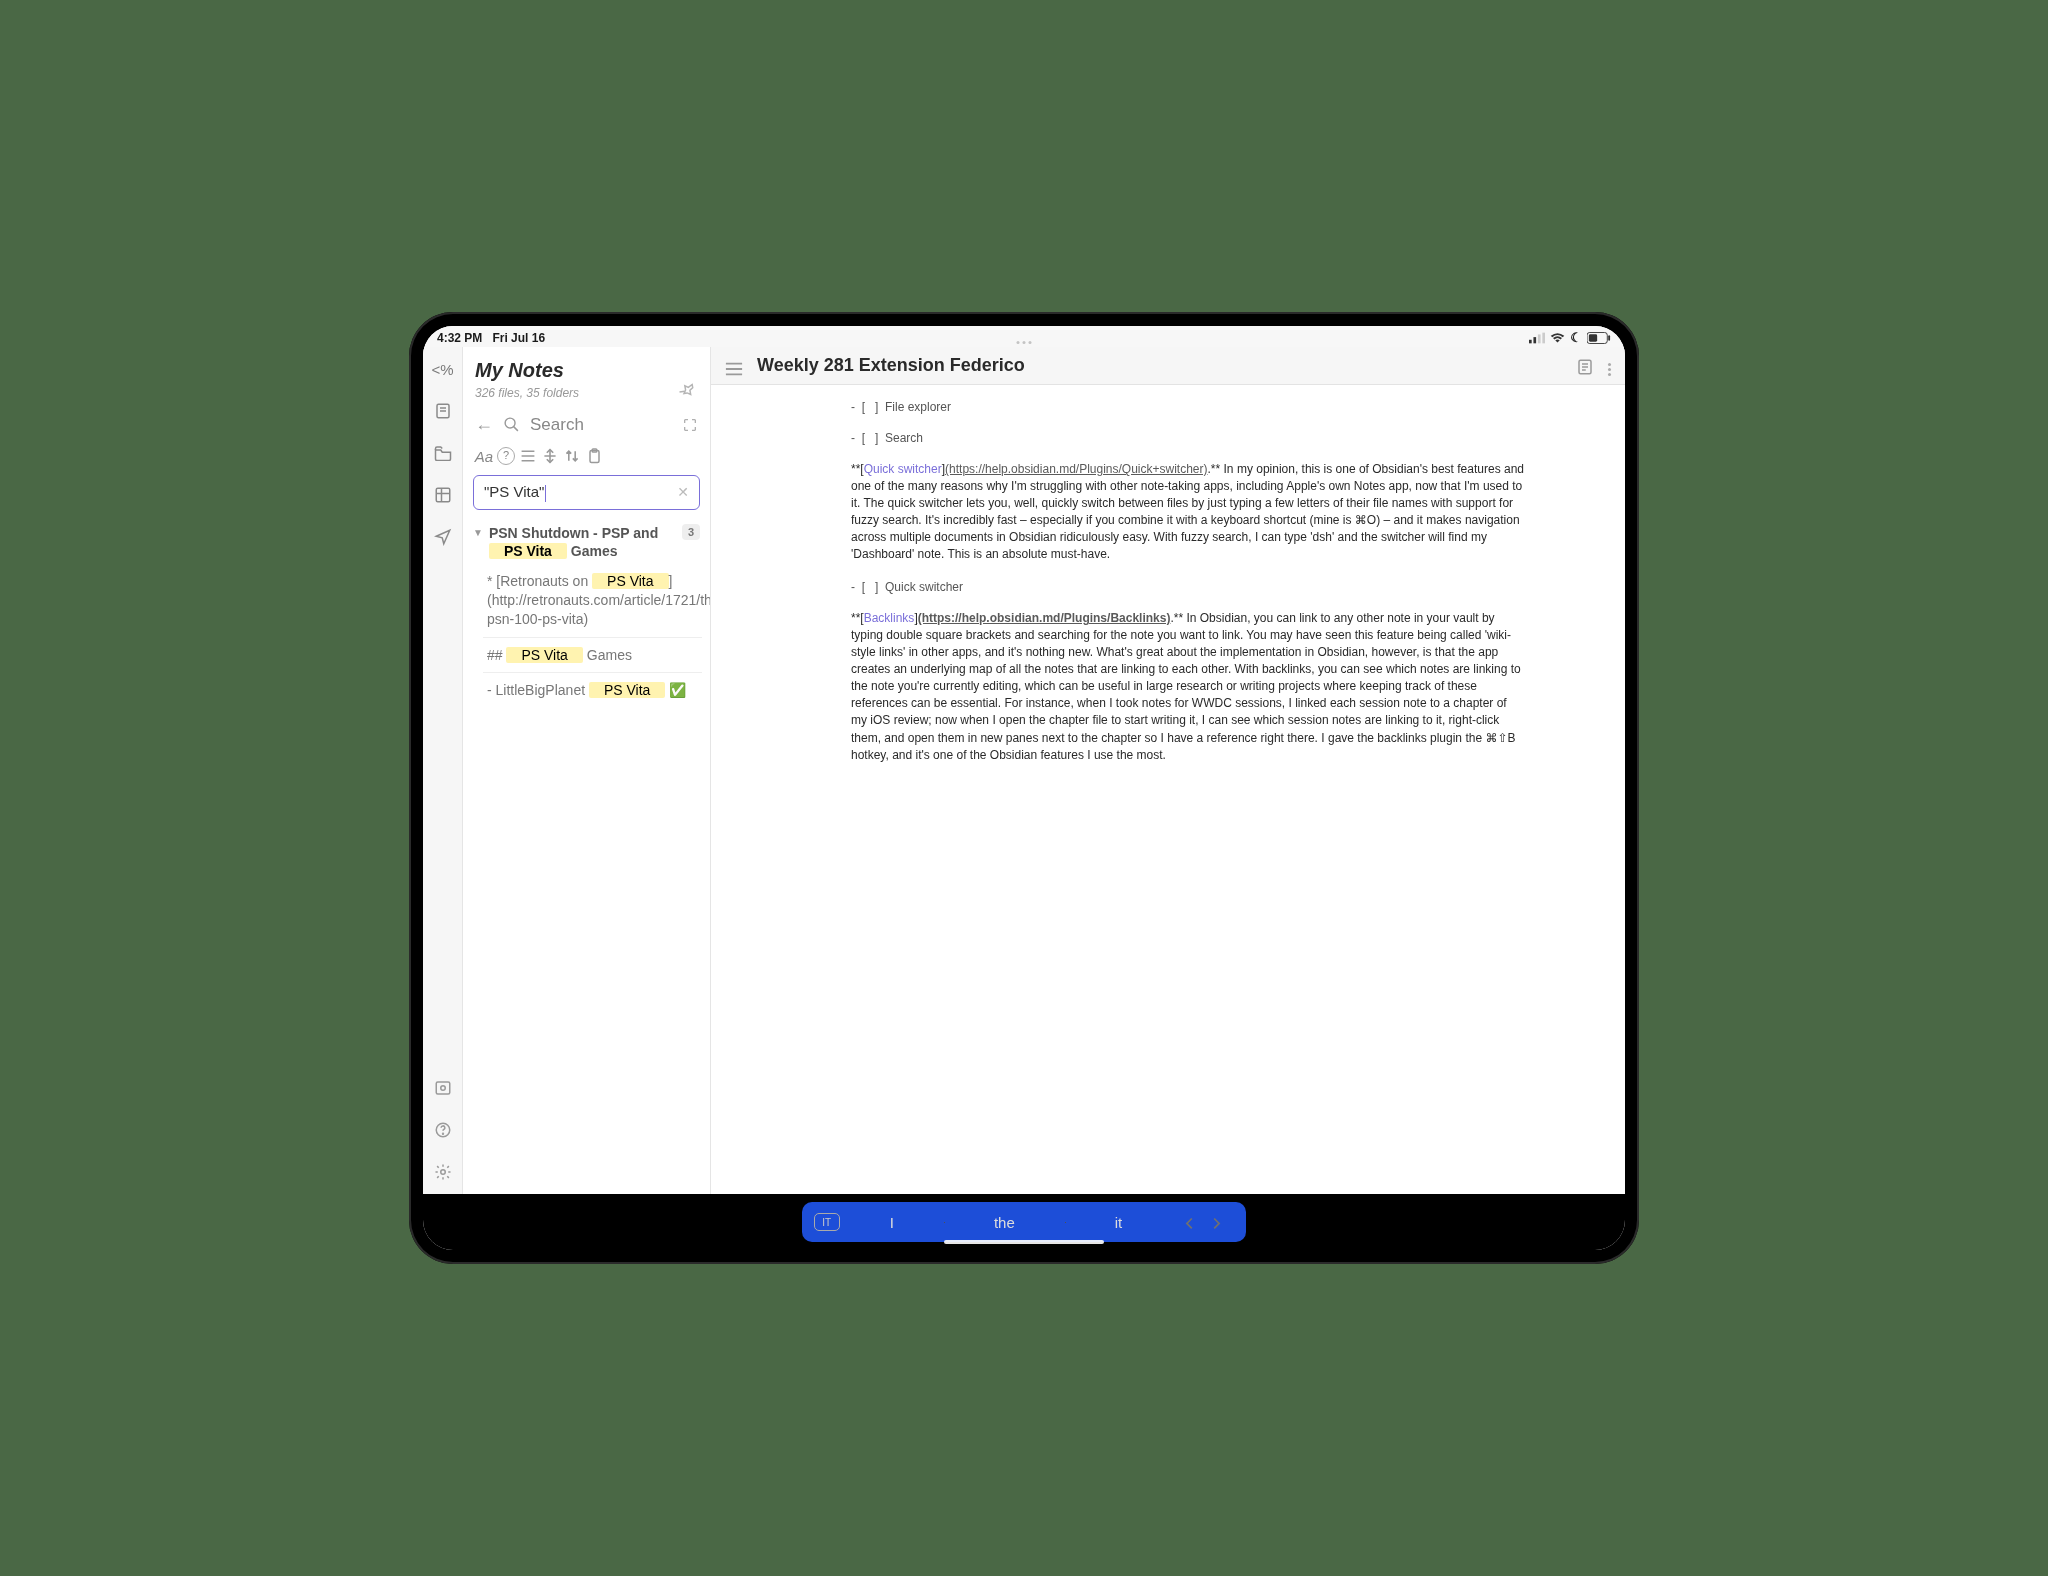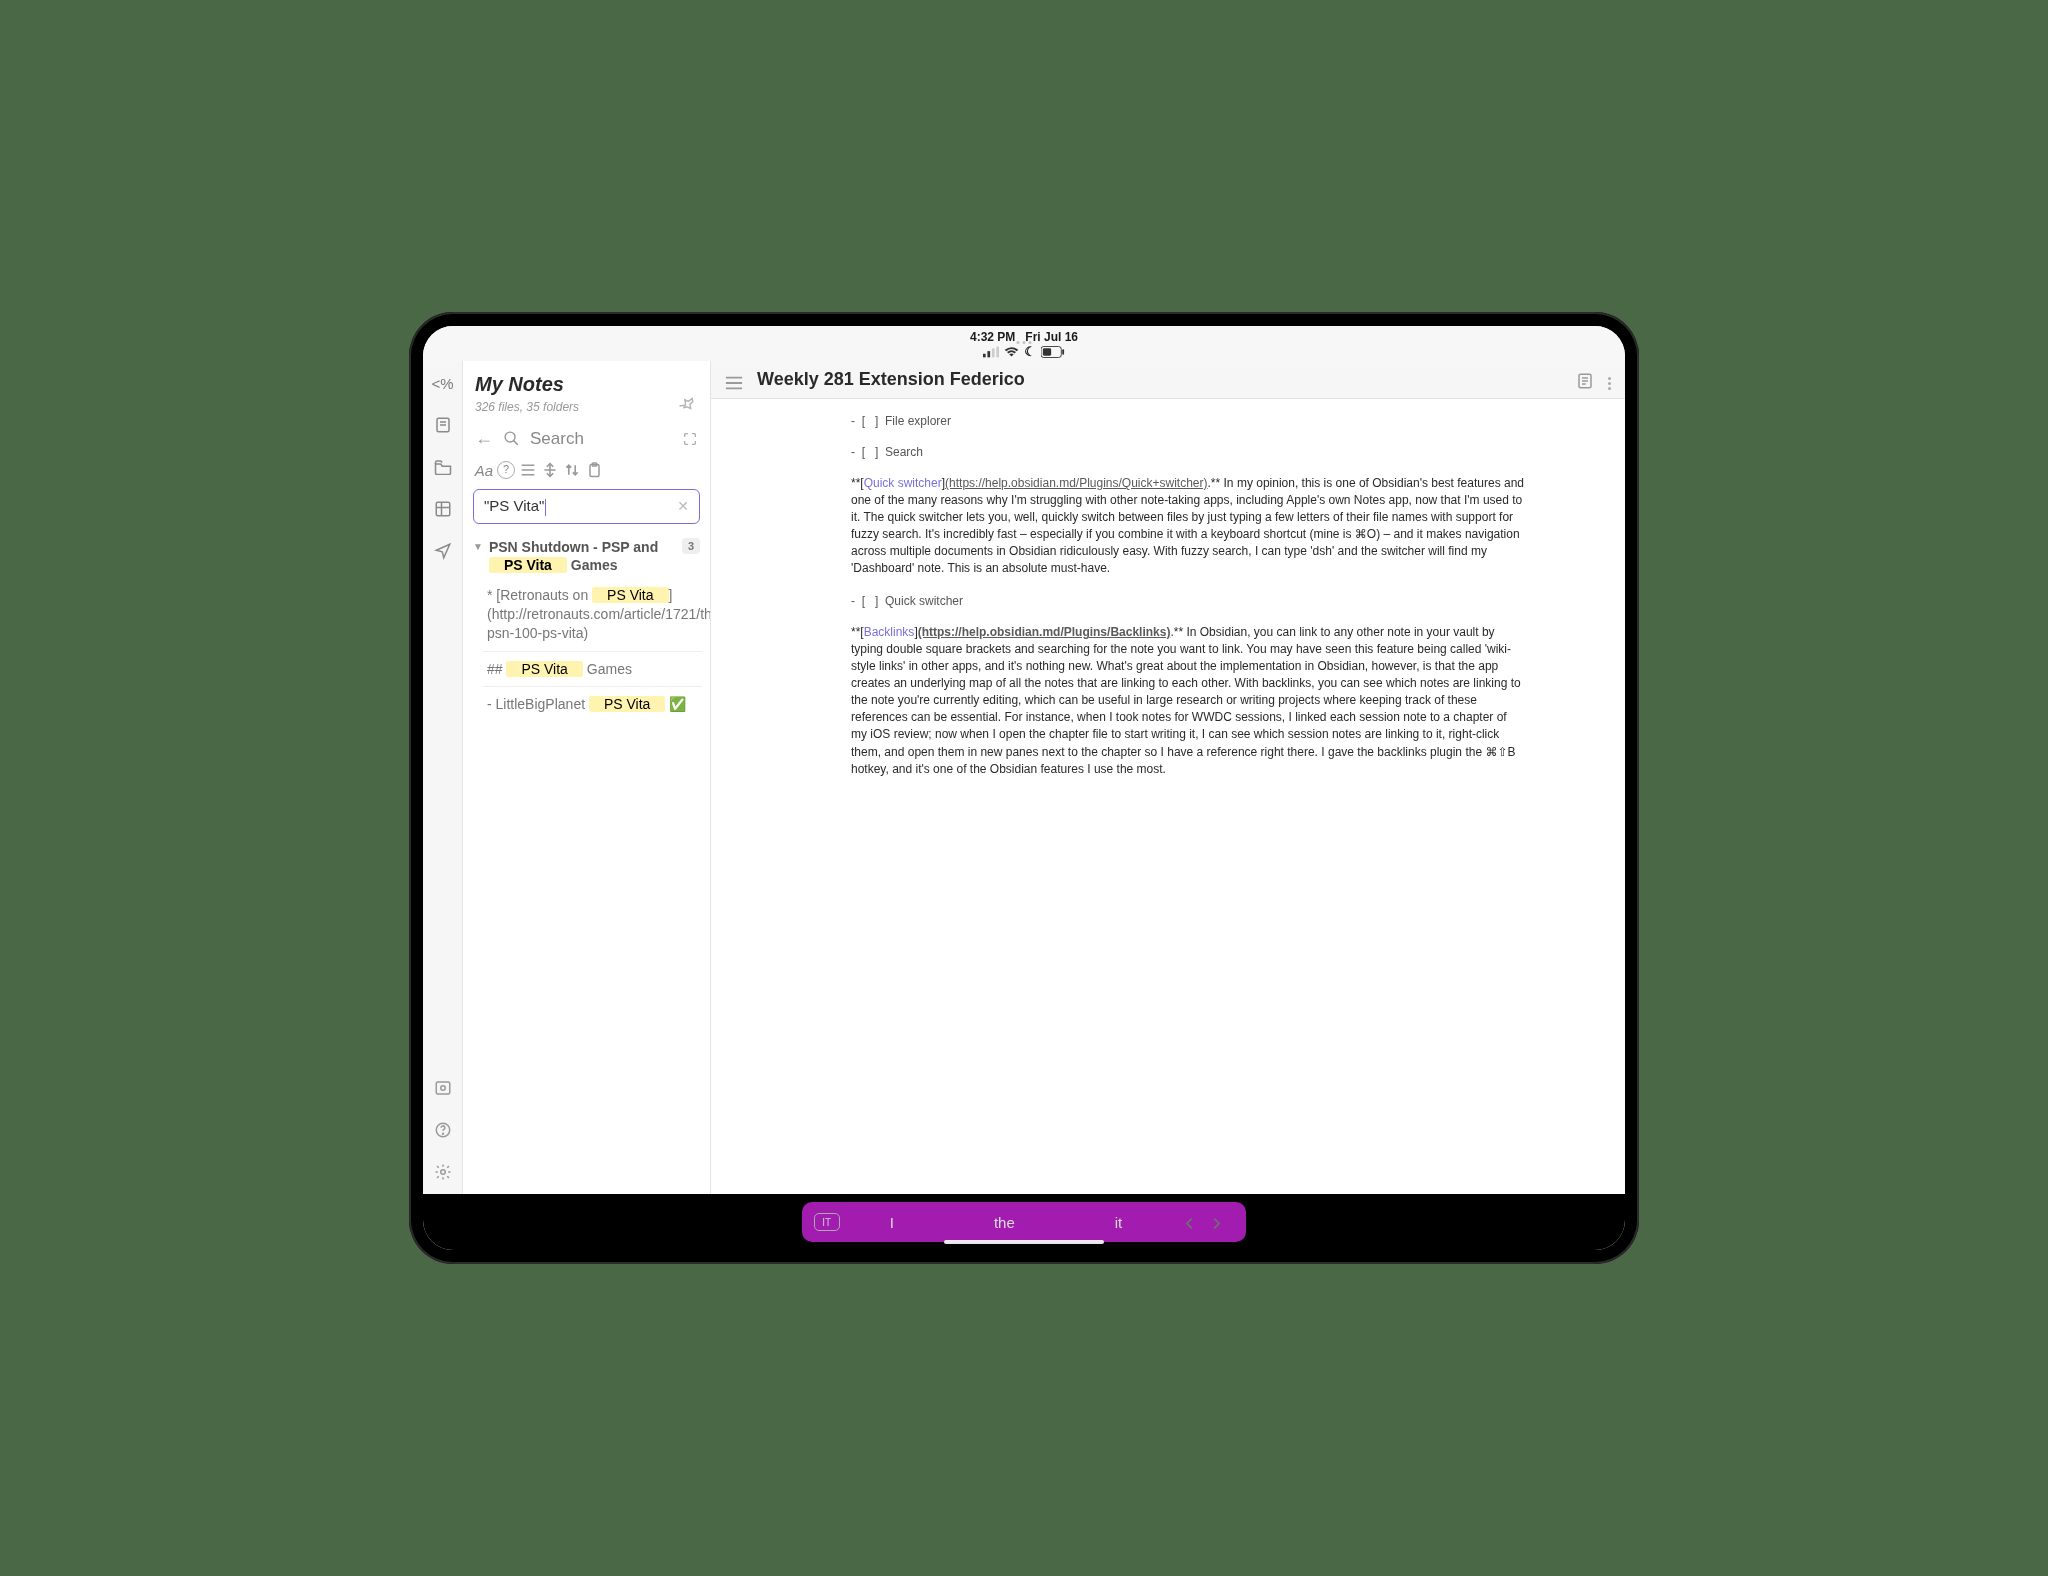--- a/index.html
+++ b/index.html
@@ -33,21 +33,20 @@
   
   .statusbar {
     display: flex;
     justify-content: space-between;
     align-items: center;
     padding: 4px 14px 2px;
     font-size: 12px;
     font-weight: 600;
     background: #f7f7f7;
     color: #1a1a1a;
-    flex-direction: column;
   }
   .statusbar .right { display: flex; align-items: center; gap: 5px; }
   .statusbar .right svg { height: 12px; }
 
   
   .app {
     flex: 1;
     display: flex;
     min-height: 0;
     background: #f6f6f6;
@@ -174,21 +173,21 @@
   .content p { margin-bottom: 16px; }
   .content a { color:#7a6fd9; text-decoration:none; }
   .content a.url { text-decoration: underline; color:#5a5a5a; }
   .content .bold { font-weight:400; }
 
   
   .kbd {
     background:#000; height:56px; display:flex; align-items:center; justify-content:center;
   }
   .kbar {
-    background:#a21caf; height:40px; border-radius:10px; display:flex; align-items:center;
+    background:#1d4ed8; height:40px; border-radius:10px; display:flex; align-items:center;
     padding:0 12px; gap:0; color:#ddd; font-size:15px;
   }
   .kbar .kseg { padding:0 50px; position:relative; }
   .kbar .kseg + .kseg::before {
     content:""; position:absolute; left:0; top:8px; bottom:8px; width:1px; background:#505050;
   }
   .kbar .kicon { padding:0 12px; color:#ccc;}
   .kbar .kicon.box { border:1.5px solid #aaa; border-radius:5px; width:22px; height:18px; display:flex; align-items:center; justify-content:center; font-size:10px;}
   .kbar .arrows { padding:0 10px; color:#666; display:flex; gap:14px;}
   .homebar {

